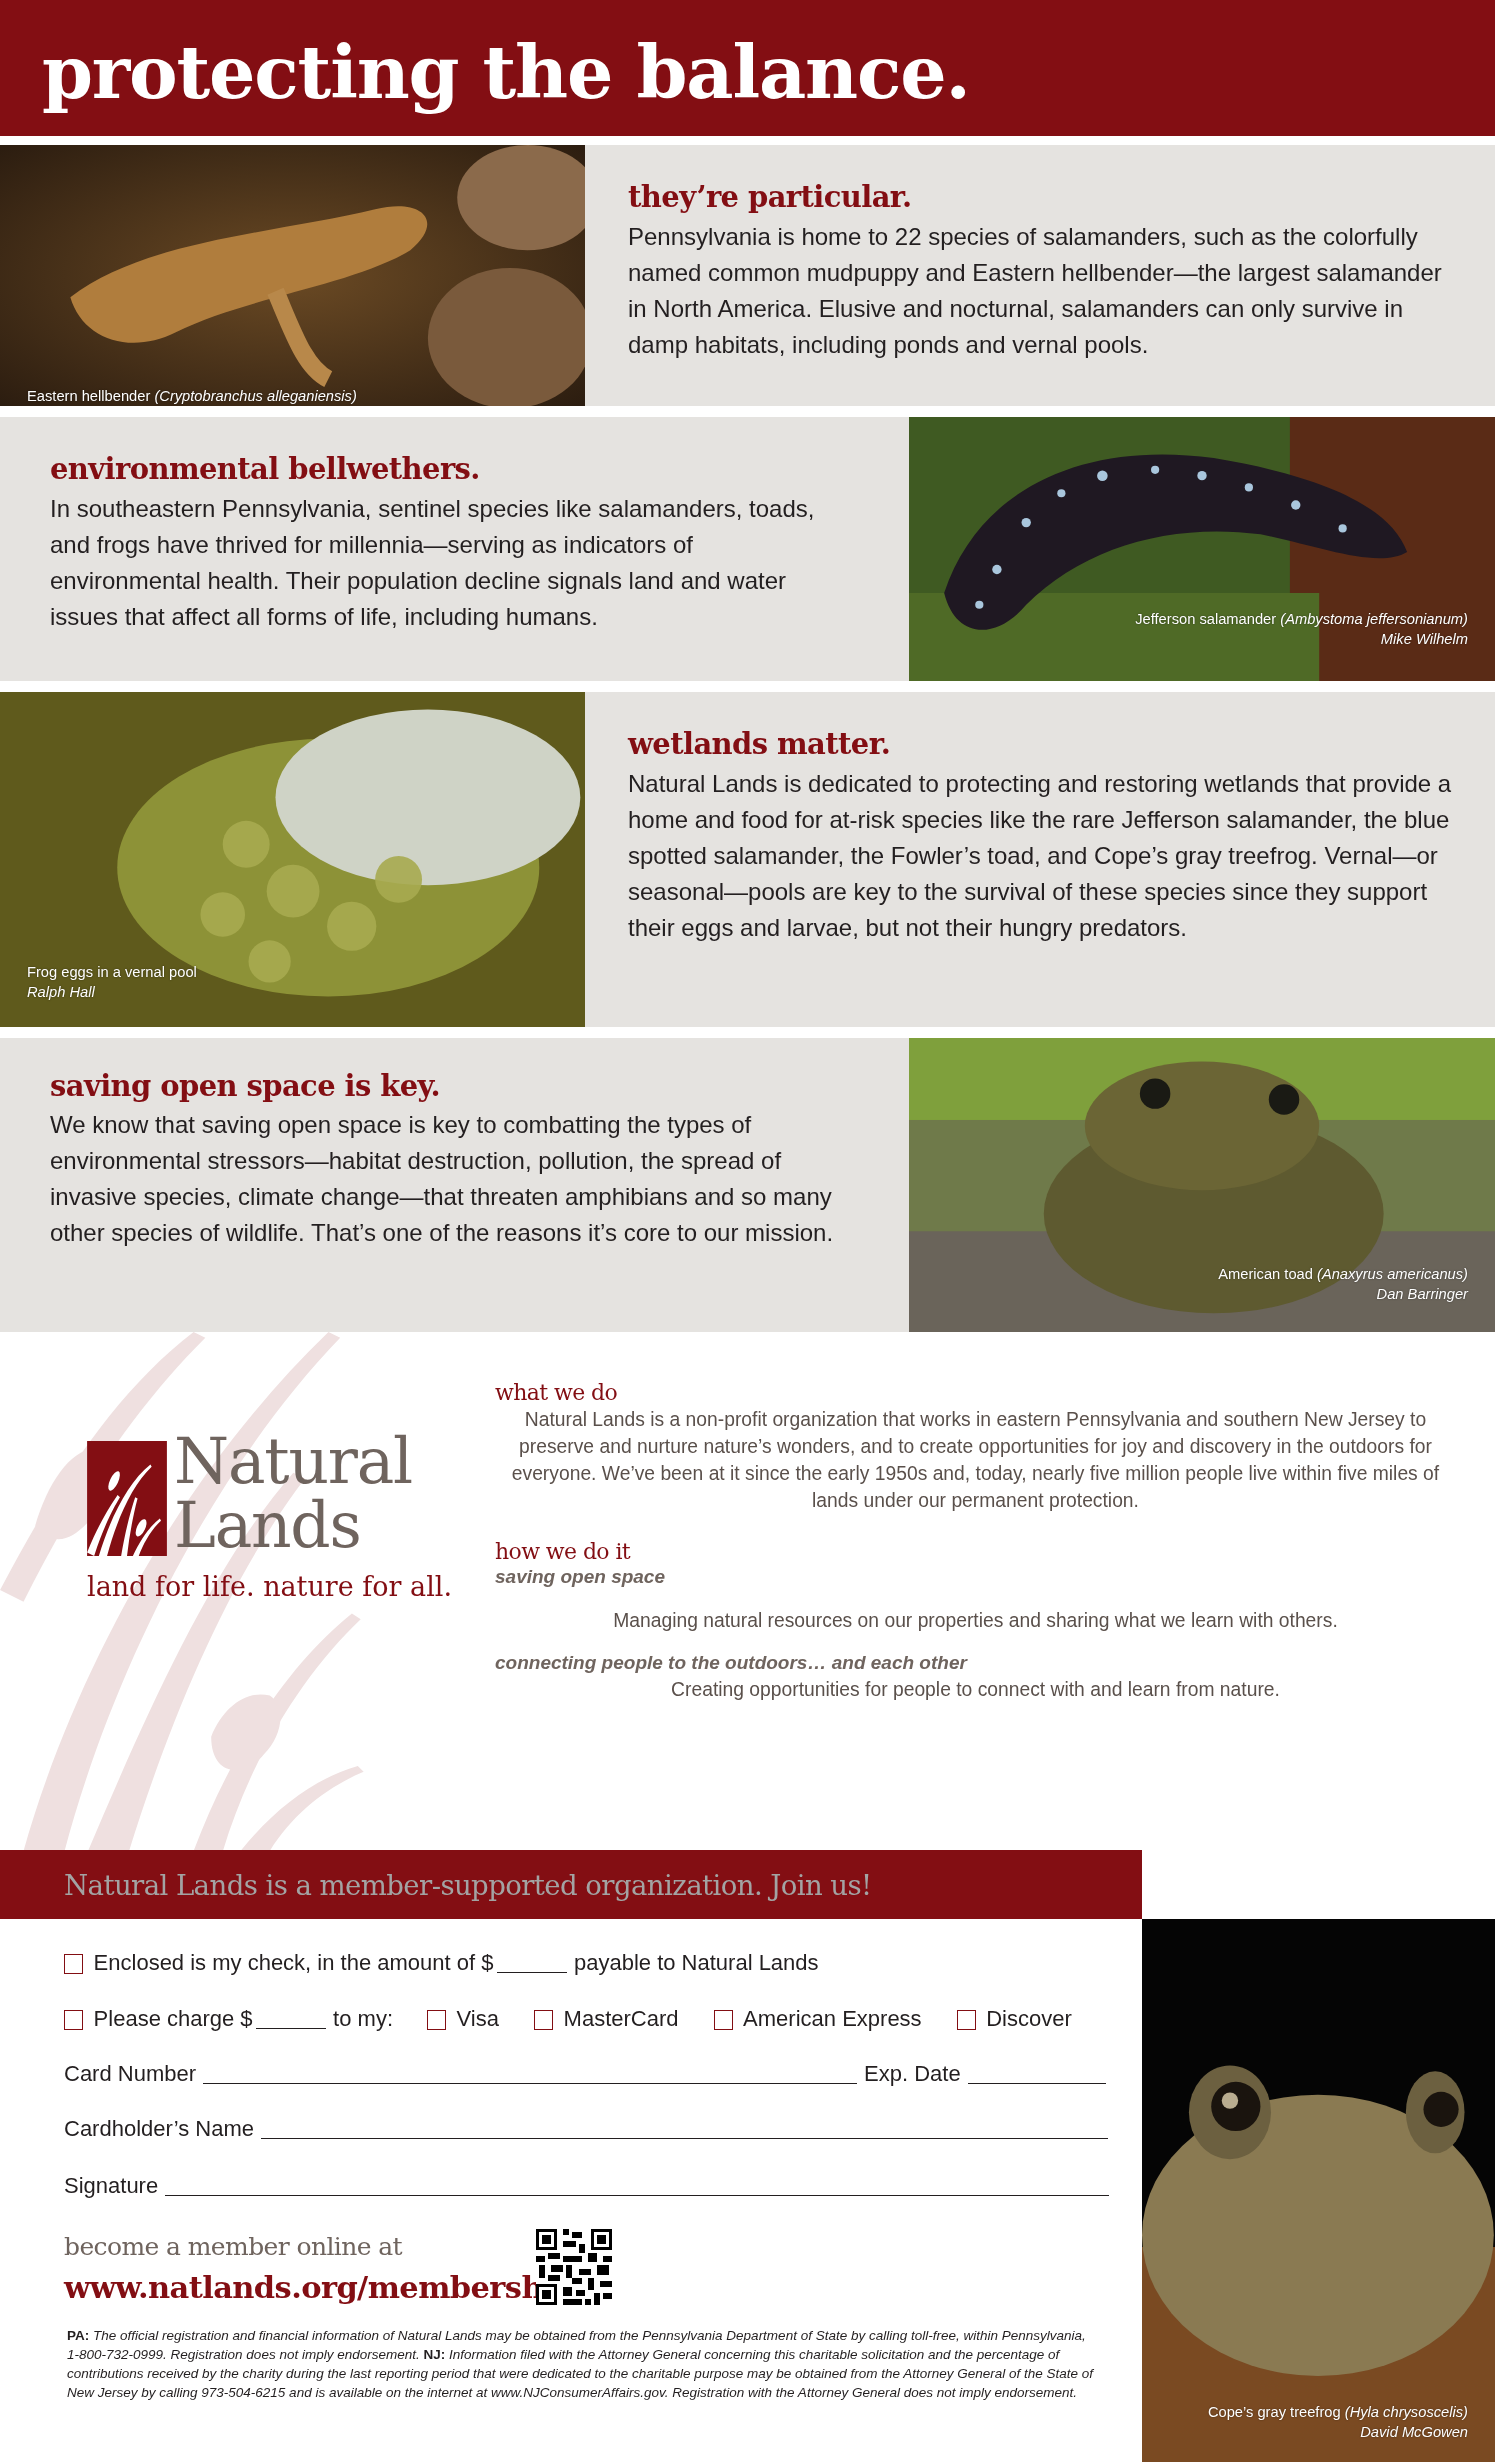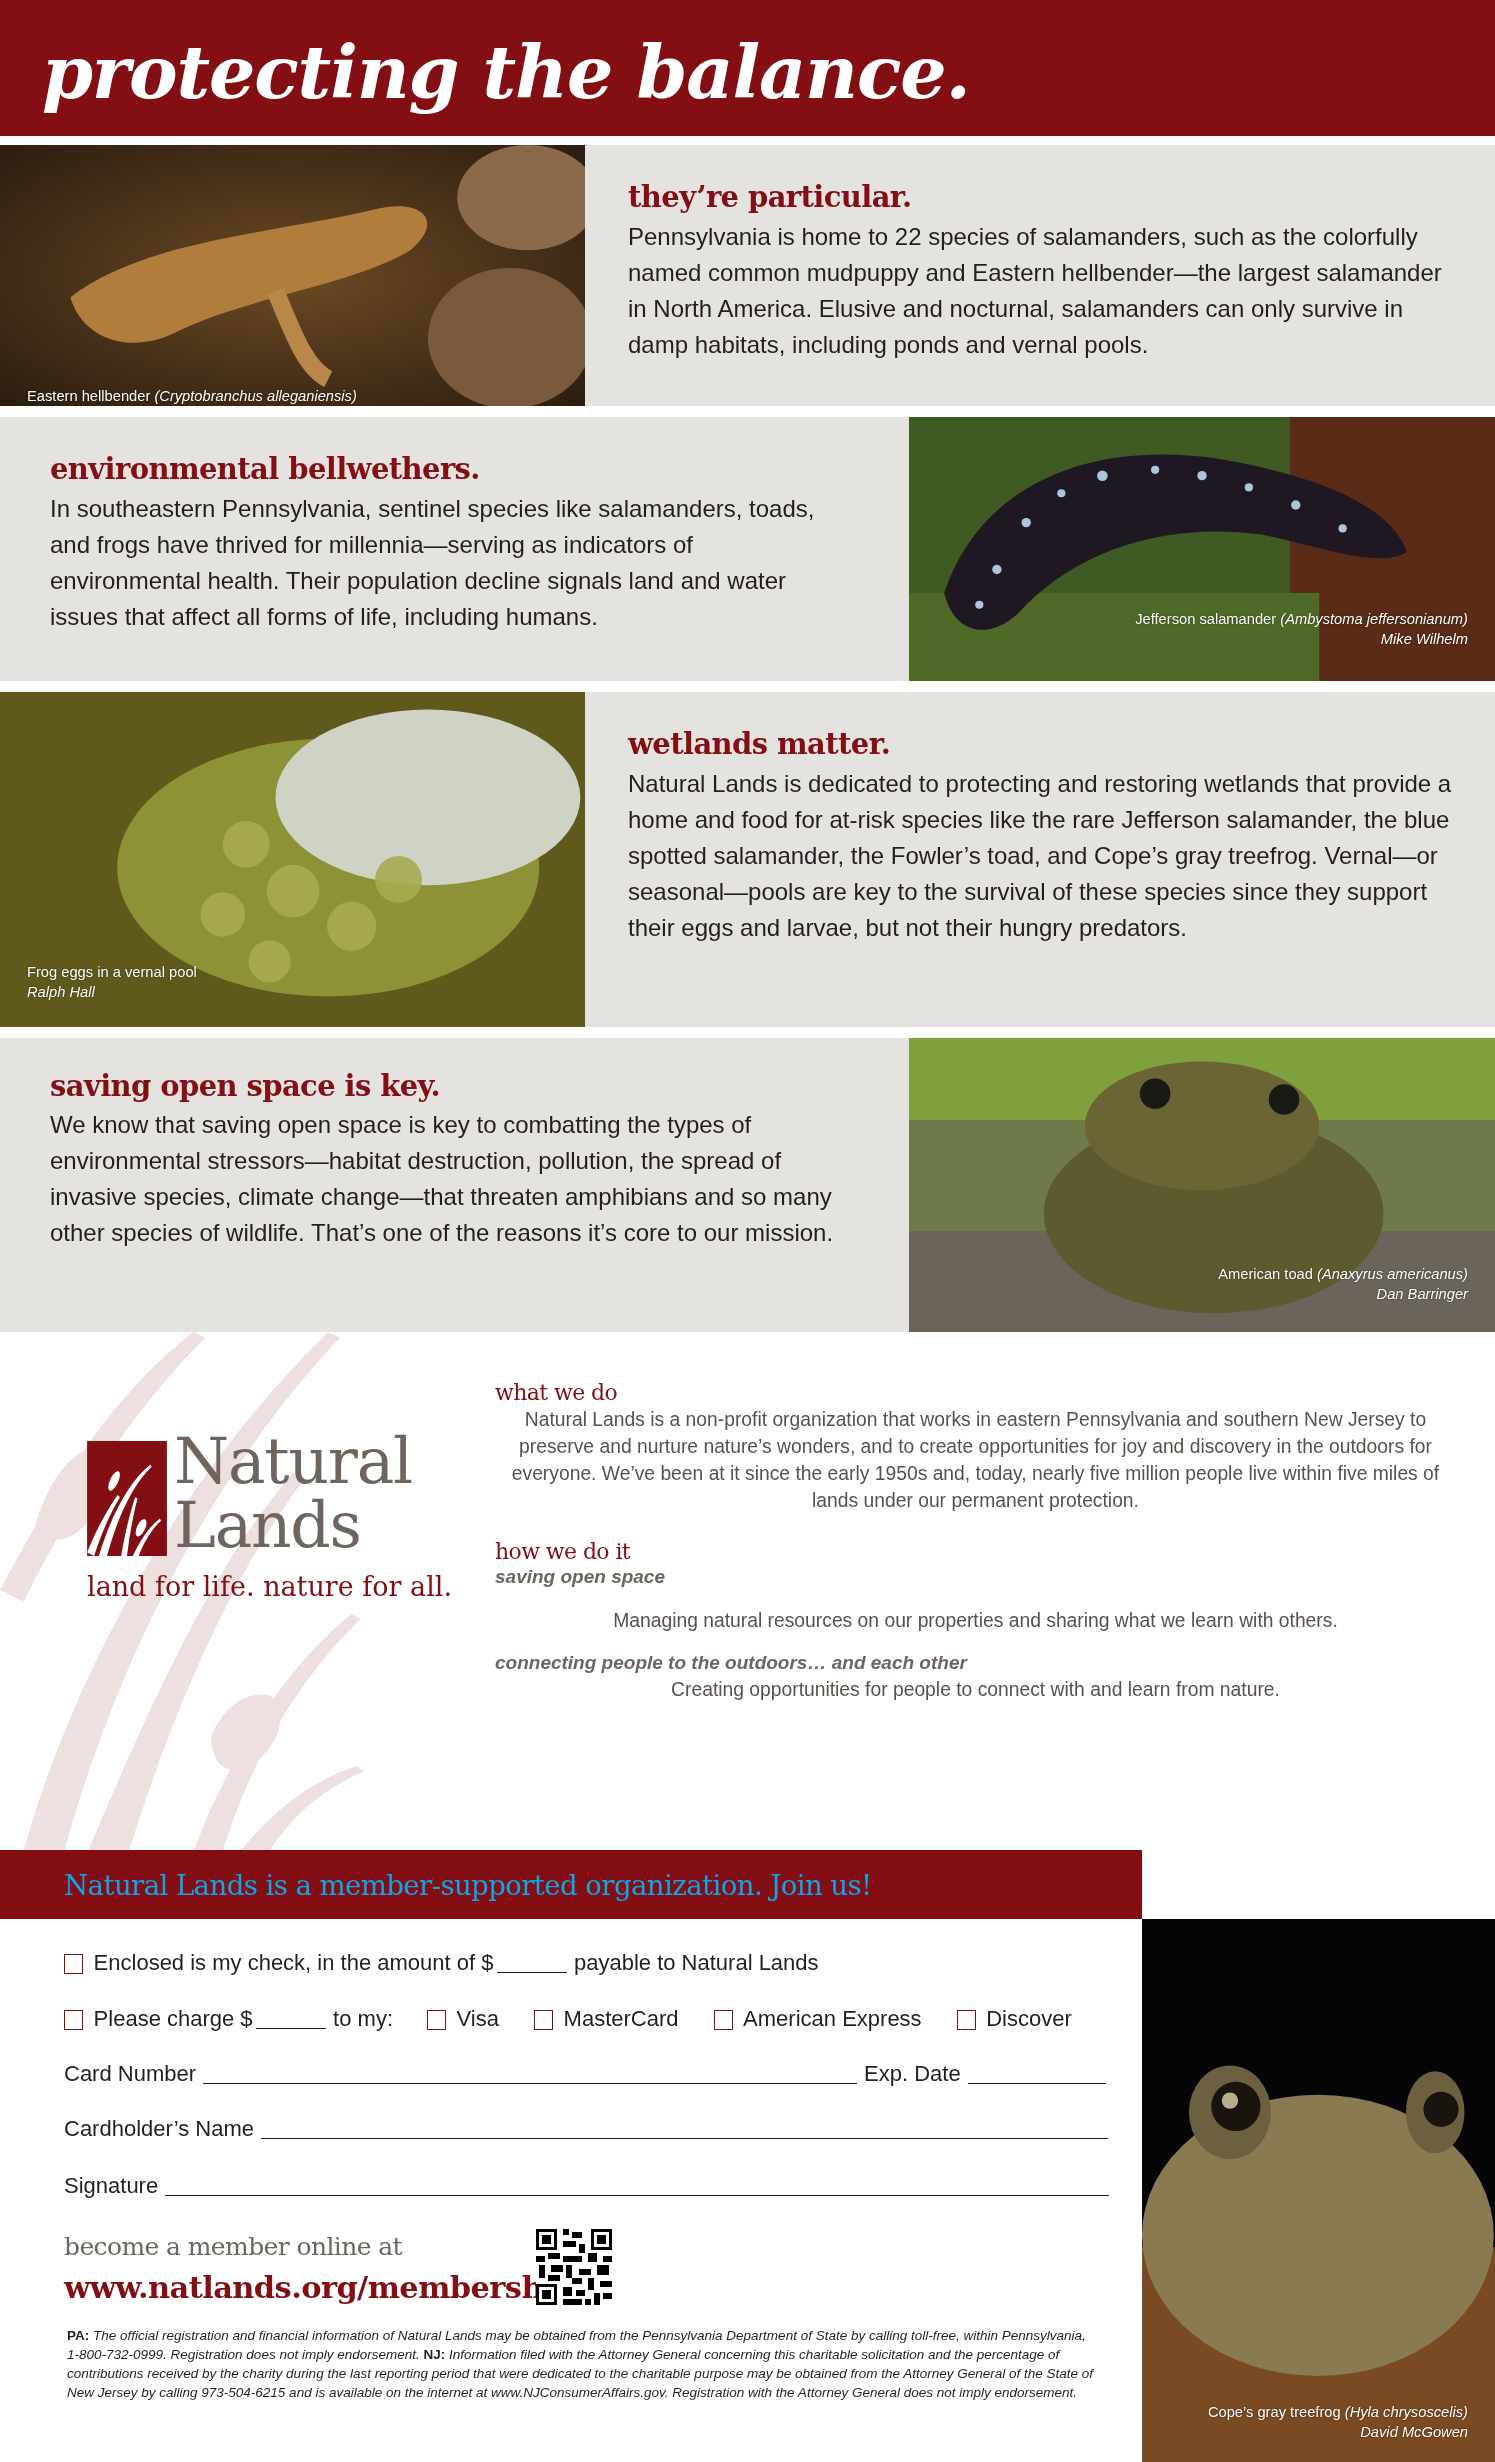--- a/index.html
+++ b/index.html
@@ -1,19 +1,19 @@
 <!DOCTYPE html>
 <html style="font-size:9.4px"><head>
 <meta charset="utf-8">
 <style>
   * { box-sizing: border-box; margin: 0; padding: 0; }
   html, body { width: 1495px; height: 2462px; background: #ffffff; overflow: hidden; }
   body { position: relative; font-family: "Liberation Sans", sans-serif; color: #231f20; }
 
-  .header { position: absolute; left: 0; top: 0; width: 1495px; height: 136px; background: #830e13; font-style: italic; }
+  .header { position: absolute; left: 0; top: 0; width: 1495px; height: 136px; background: #830e13; }
   .header h1 { position: absolute; left: 42px; top: 29px; font-family: "DejaVu Serif", serif; font-weight: bold; font-size: 73px; color: #ffffff; letter-spacing: -1.2px; }
 
   .band { position: absolute; left: 0; width: 1495px; background: #e5e3e0; }
   .photo { position: absolute; top: 0; height: 100%; overflow: hidden; }
   .photo svg { width: 100%; height: 100%; display: block; }
   .caption { position: absolute; font-size: 14.7px; color: #ffffff; line-height: 20px; text-shadow: 0 0 1.8px rgba(0,0,0,0.5); }
   .caption .sci, .caption .credit { font-style: italic; }
   .caption.right { text-align: right; }
 
   .text-block { position: absolute; }
@@ -30,21 +30,21 @@
   .logo-tag { position: absolute; left: 0; top: 130px; white-space: nowrap; font-family: "DejaVu Serif", serif; font-size: 27px; color: #830e13; letter-spacing: 0px; }
 
   .about-text { position: absolute; left: 495px; top: 1379px; width: 961px; }
   .about-text h3 { font-family: "DejaVu Serif", serif; font-size: 22px; font-weight: normal; color: #830e13; letter-spacing: -0.6px; line-height: 27px; }
   .about-text p { font-size: 19.3px; line-height: 27px; color: #5a504b; text-align: center; }
   .about-text h4 { font-size: 19px; font-style: italic; font-weight: bold; color: #6f645e; line-height: 24.6px; }
   .gap1 { height: 23.5px; }
   .gap2 { height: 17.6px; }
 
   .join-bar { position: absolute; left: 0; top: 1850px; width: 1142px; height: 69px; background: #830e13; }
-  .join-bar span { position: absolute; left: 64px; top: 19px; font-family: "DejaVu Serif", serif; font-size: 27.6px; color: #0ea5e9; letter-spacing: -0.6px; }
+  .join-bar span { position: absolute; left: 64px; top: 19px; font-family: "DejaVu Serif", serif; font-size: 27.6px; color: #a3a3a3; letter-spacing: -0.6px; }
 
   .form { position: absolute; left: 0; top: 1919px; width: 1142px; height: 543px; background: #fff; }
   .row { position: absolute; left: 64px; font-size: 22px; color: #231f20; white-space: nowrap; display: flex; align-items: flex-end; }
   .cb { display: inline-block; width: 19px; height: 20px; border: 1.8px solid #830e13; margin-right: 10.6px; margin-bottom: 2.3px; }
   .blank { display: inline-block; border-bottom: 1.8px solid #231f20; height: 21px; margin: 0 7px 3.5px; }
   .opt { display: inline-flex; align-items: flex-end; margin-left: 35px; }
 
   .online { position: absolute; left: 64px; top: 2227px; }
   .online .l1 { font-family: "DejaVu Serif", serif; font-size: 25px; color: #6f645e; line-height: 40px; letter-spacing: -0.6px; }
   .online .l2 { font-family: "DejaVu Serif", serif; font-size: 30.5px; font-weight: bold; color: #830e13; line-height: 40px; letter-spacing: -0.6px; }

